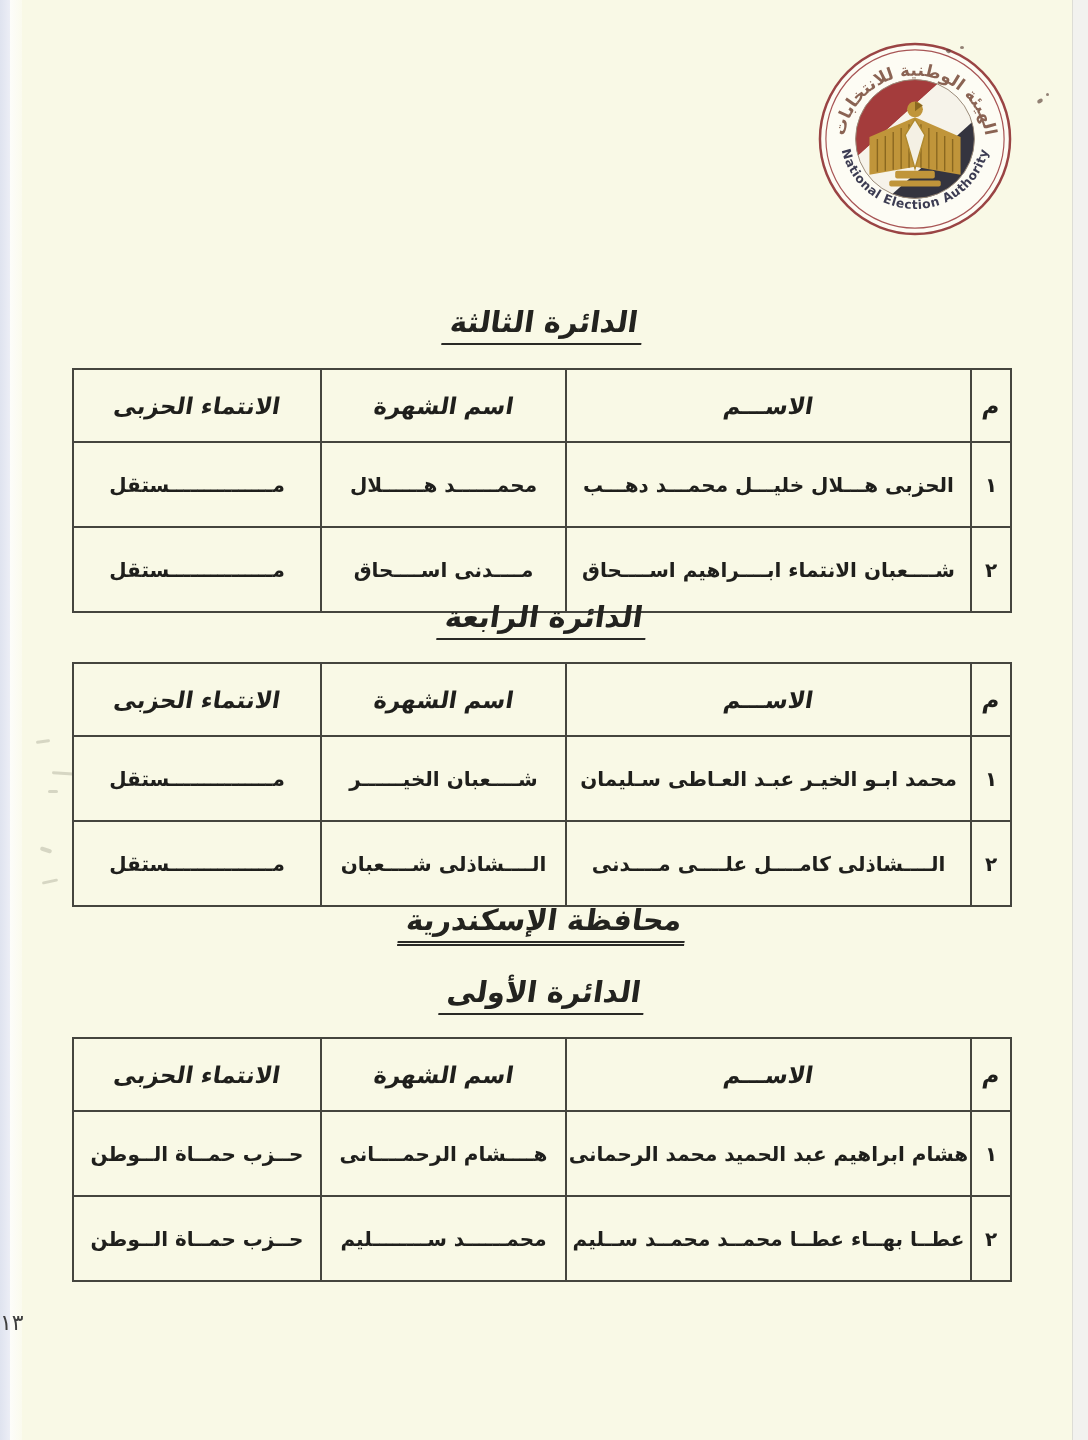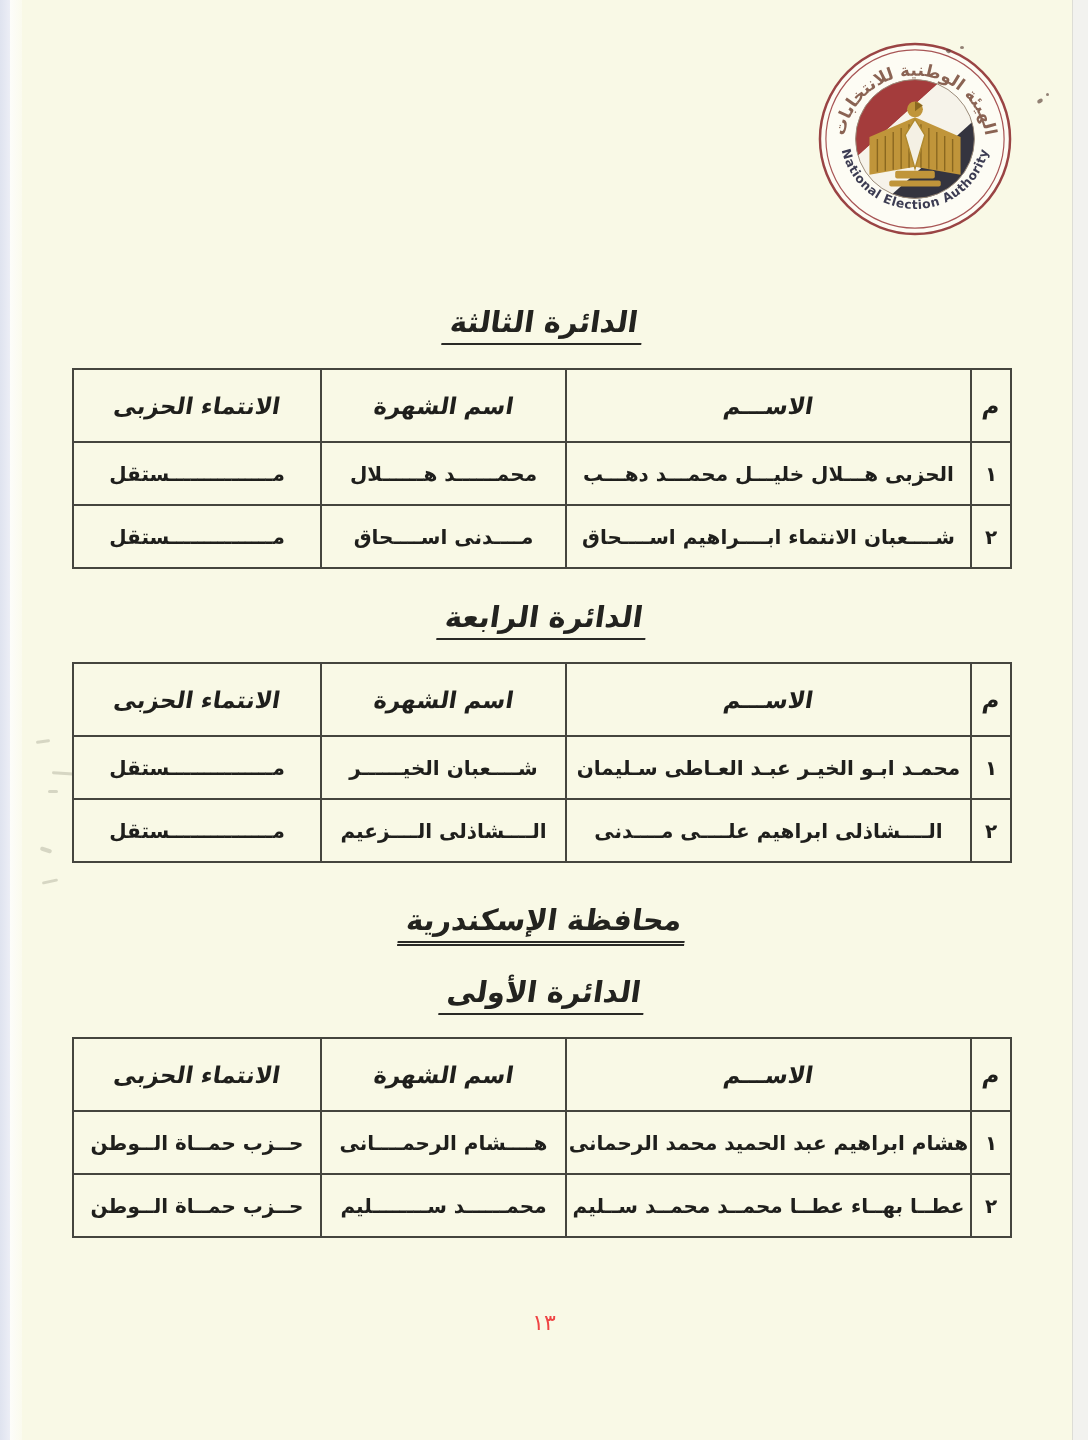--- a/index.html
+++ b/index.html
@@ -52,28 +52,28 @@
   .tbl {
     position: absolute; left: 72px; width: 938px;
     border-collapse: collapse; table-layout: fixed; direction: rtl;
   }
   .tbl th, .tbl td {
     border: 2px solid #45453e; text-align: center; vertical-align: middle;
     overflow: hidden; white-space: nowrap; background: #f9f9e6;
   }
   .tbl th { height: 73px; font-size: 23px; }
   .tbl th > span { display: inline-block; transform: skewX(-9deg); font-weight: bold; }
-  .tbl td { height: 63px; font-size: 20px; font-weight: bold; }
+  .tbl td { height: 85px; font-size: 20px; font-weight: bold; }
   .c-num   { width: 40px; }
   .c-name  { width: 405px; }
   .c-alias { width: 245px; }
   .c-party { width: 248px; }
   .pagenum {
     position: absolute; left: 0; top: 1310px; width: 1088px;
-    text-align: center; font-size: 22px; color: #ef4444; letter-spacing: 4px;
+    text-align: left; font-size: 22px; color: #404040; letter-spacing: 4px;
   }
 </style>
 </head>
 <body>
 
 <div class="edge-left"></div>
 <div class="edge-left-sliver"></div>
 <div class="edge-right"></div>
 
 <div class="logo">
@@ -173,28 +173,28 @@
     <tr>
       <th class="c-num"><span>م</span></th>
       <th class="c-name"><span>الاســـم</span></th>
       <th class="c-alias"><span>اسم الشهرة</span></th>
       <th class="c-party"><span>الانتماء الحزبى</span></th>
     </tr>
   </thead>
   <tbody>
     <tr>
       <td>١</td>
-      <td>محمـد ابـو الخيـر عبـد العـاطى سـليمان</td>
+      <td>محمد ابـو الخيـر عبـد العـاطى سـليمان</td>
       <td>شــــعبان الخيــــــر</td>
       <td>مـــــــــــــــستقل</td>
     </tr>
     <tr>
       <td>٢</td>
-      <td>الــــشاذلى ابراهيم علــــى مــــدنى</td>
-      <td>الــــشاذلى الــــزعيم</td>
+      <td>الــــشاذلى كامــــل علــــى مــــدنى</td>
+      <td>الــــشاذلى شــــعبان</td>
       <td>مـــــــــــــــستقل</td>
     </tr>
   </tbody>
 </table>
 
 <div class="title gov" style="top:903px">
   <span>محافظة الإسكندرية</span>
 </div>
 <div class="title" style="top:975px">
   <span>الدائرة الأولى</span>

